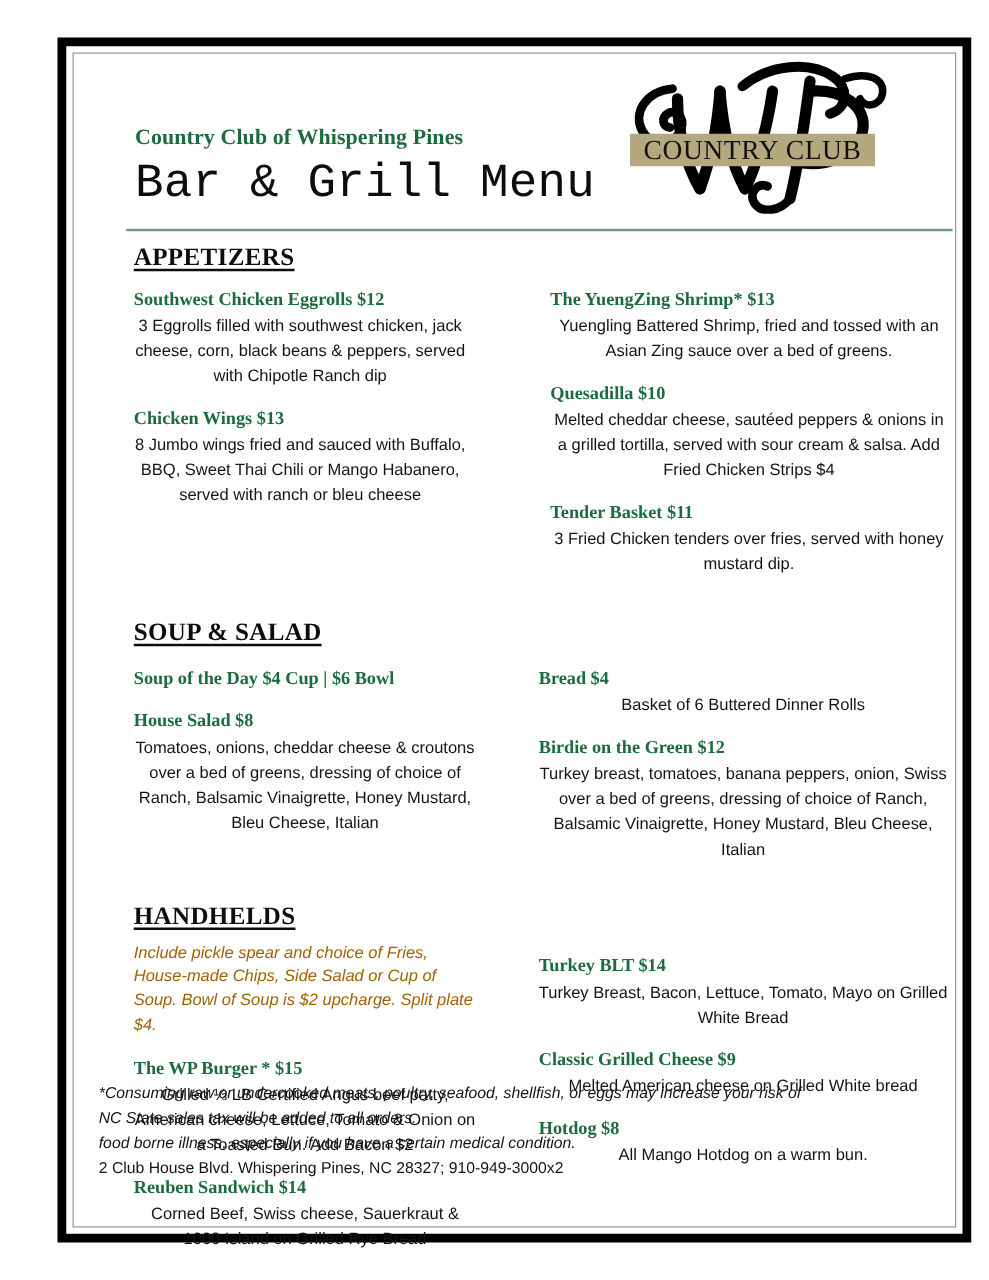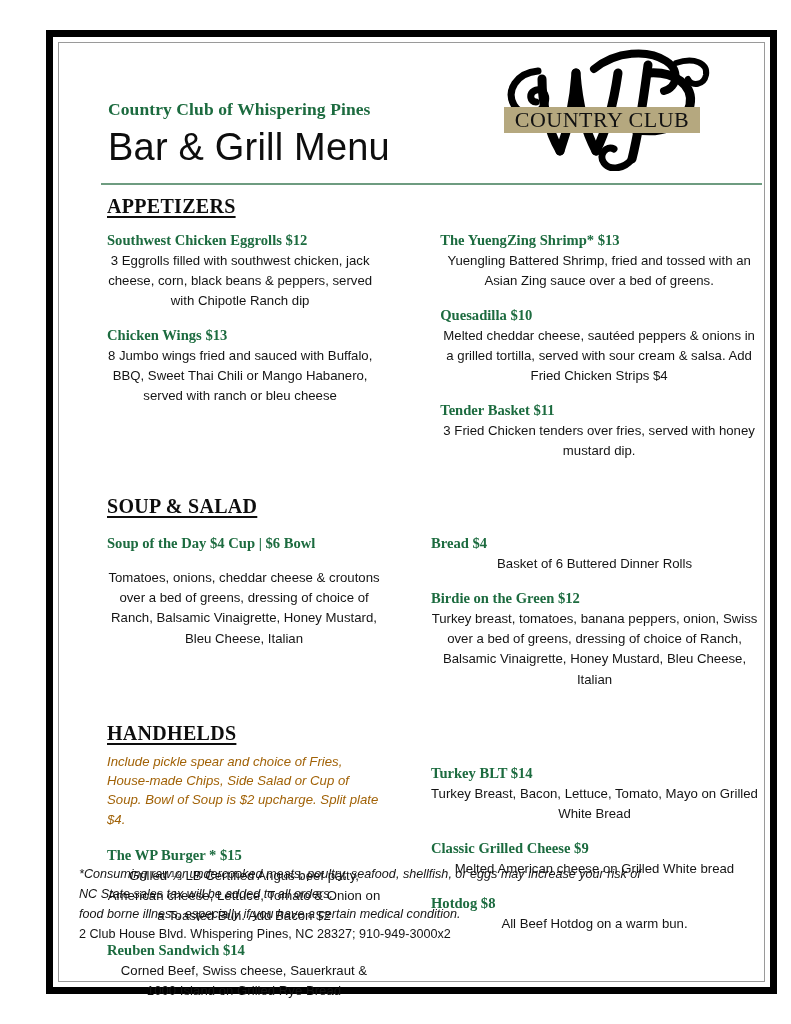--- a/index.html
+++ b/index.html
@@ -64,21 +64,21 @@
   }
   .club-name {
     font-family: "Liberation Serif", serif;
     font-weight: bold;
     font-size: 17.5px;
     color: #1c6b3f;
     letter-spacing: 0.1px;
     white-space: nowrap;
   }
   .menu-title {
-    font-family: Liberation Sans, sans-serif;
+    font-family: Liberation Mono, monospace;
     font-size: 38px;
     color: #0d0d0d;
     margin-top: 6px;
     letter-spacing: 0.2px;
     white-space: nowrap;
   }
 
   
   .logo {
     position: absolute;
@@ -255,20 +255,21 @@
       <div class="section" style="margin-top:34px;">
         <div class="section-head">SOUP &amp; SALAD</div>
 
         <div class="cols" style="margin-top:16px;">
           <div class="col left">
             <div class="item">
               <div class="item-name">Soup of the Day $4 Cup | $6 Bowl</div>
               <div class="item-desc"></div>
             </div>
             <div class="item">
+              <div class="item-name">House Salad $8</div>
               <div class="item-desc">Tomatoes, onions, cheddar cheese &amp; croutons over a bed of greens, dressing of choice of Ranch, Balsamic Vinaigrette, Honey Mustard, Bleu Cheese, Italian</div>
             </div>
           </div>
 
           <div class="col right">
             <div class="item">
               <div class="item-name">Bread $4</div>
               <div class="item-desc">Basket of 6 Buttered Dinner Rolls</div>
             </div>
             <div class="item">
@@ -299,21 +300,21 @@
             <div class="item">
               <div class="item-name">Turkey BLT $14</div>
               <div class="item-desc">Turkey Breast, Bacon, Lettuce, Tomato, Mayo on Grilled White Bread</div>
             </div>
             <div class="item">
               <div class="item-name">Classic Grilled Cheese $9</div>
               <div class="item-desc">Melted American cheese on Grilled White bread</div>
             </div>
             <div class="item">
               <div class="item-name">Hotdog $8</div>
-              <div class="item-desc">All Beef Hotdog on a warm bun.</div>
+              <div class="item-desc">All Mango Hotdog on a warm bun.</div>
             </div>
           </div>
         </div>
       </div>
 
     </div>
 
     <div class="footer">
       <div class="footer-line italic">*Consuming raw or undercooked meats, poultry, seafood, shellfish, or eggs may increase your risk of</div>
       <div class="footer-line italic">NC State sales tax will be added to all orders.</div>

